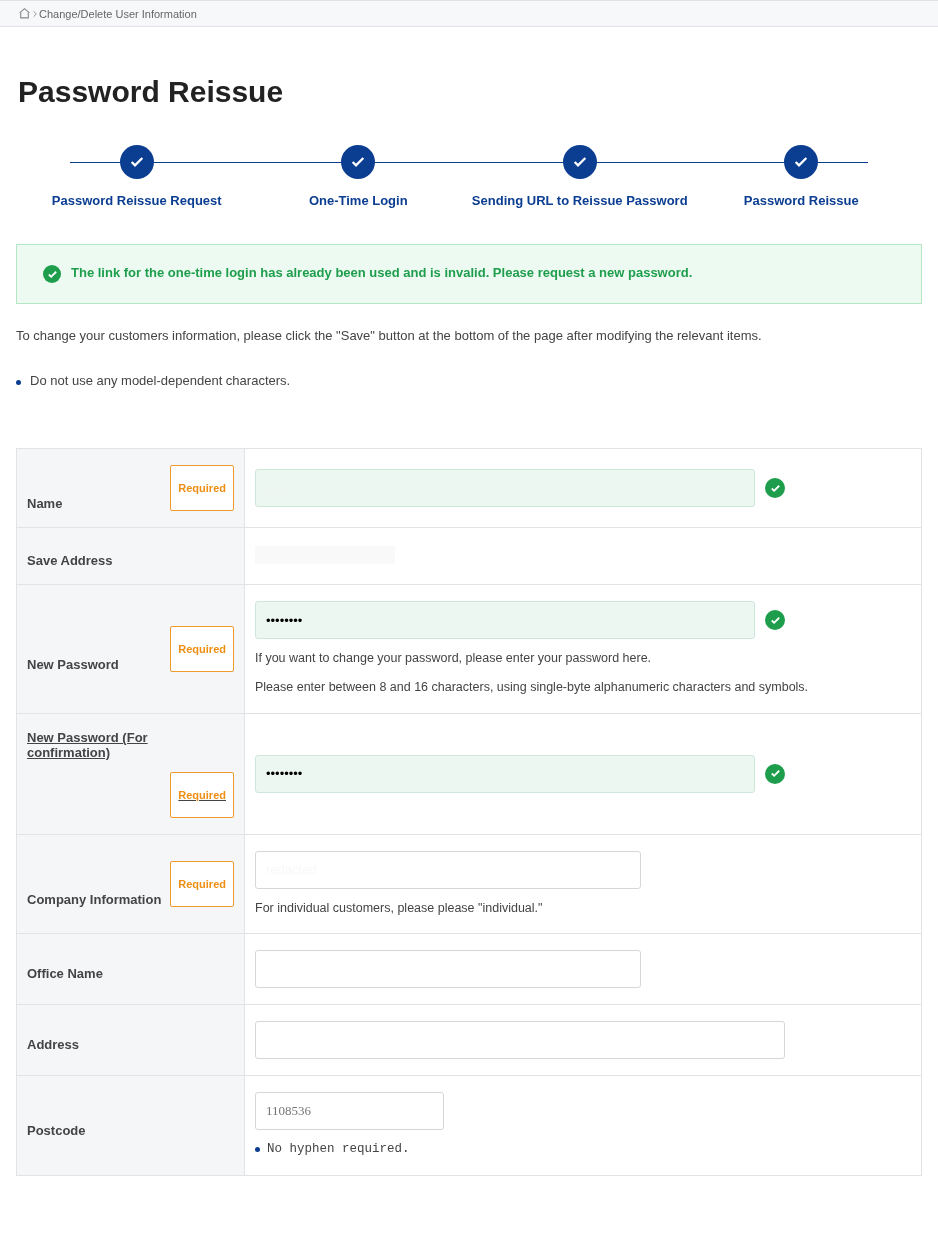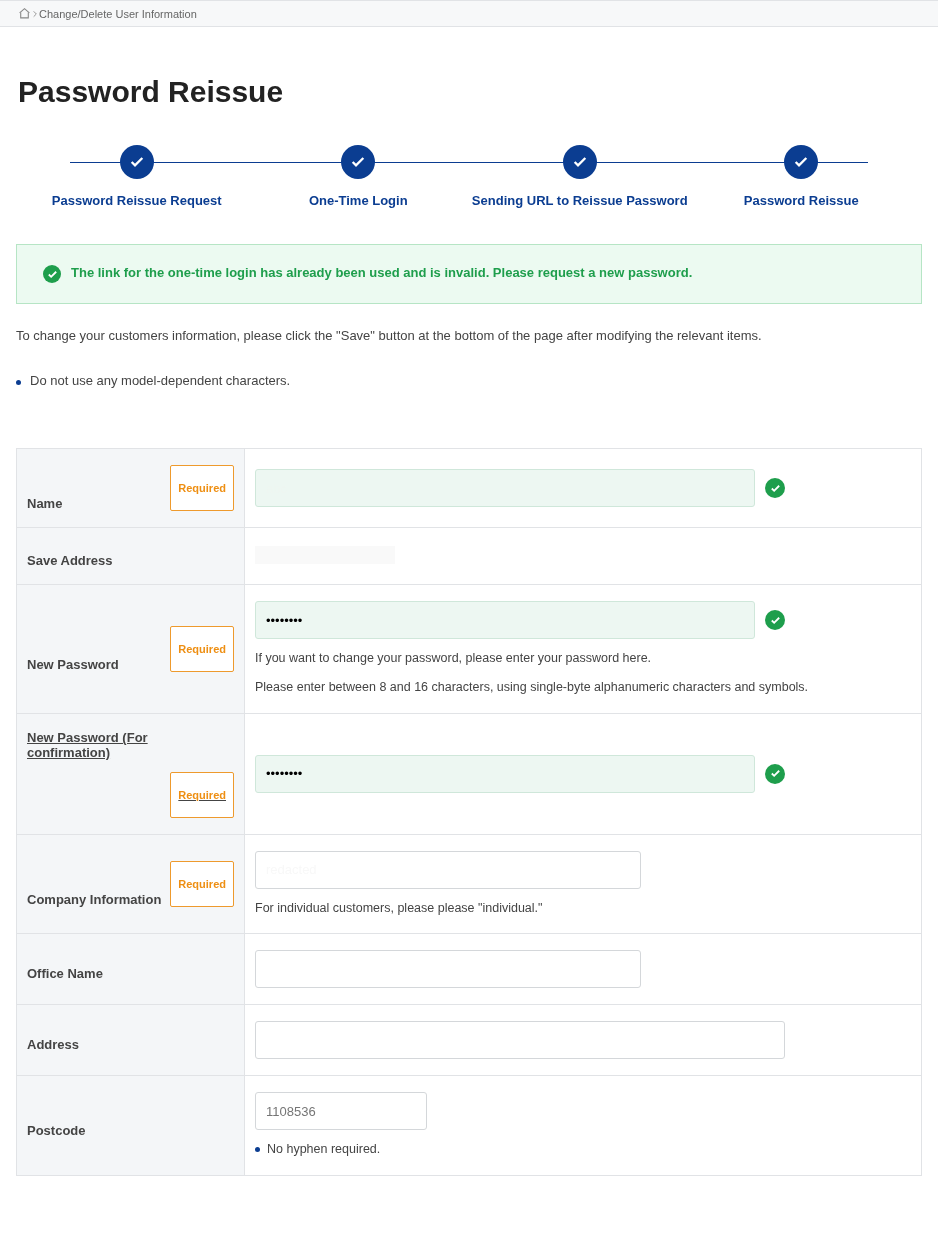--- a/index.html
+++ b/index.html
@@ -144,34 +144,35 @@
   .cell-row { display:flex; align-items:center; gap:10px; }
   .input {
     height: 38px;
     border: 1px solid #d4d7da;
     border-radius: 3px;
     padding: 0 10px;
     font-size: 13px;
     width: 500px;
   }
   .input.short { width: 386px; }
-  .input.shorter { width: 172px; }
+  .input.shorter { width: 189px; font-family: Liberation Serif, serif; }
   .input.ok {
     background: #edf7f2;
     border-color:#cfe7da;
   }
   .help {
     font-size: 12.5px;
     color:#444;
     margin-top: 10px;
     line-height:1.5;
   }
   .help.bullet {
     position:relative;
     padding-left:12px;
+    font-family:Liberation Mono, monospace;
   }
   .help.bullet::before{
     content:"";
     position:absolute;
     left:0; top:7px;
     width:5px;height:5px;border-radius:50%;
     background:#0b3d91;
   }
   .valid-icon {
     width:20px;height:20px;border-radius:50%;background:#1e9e4c;

